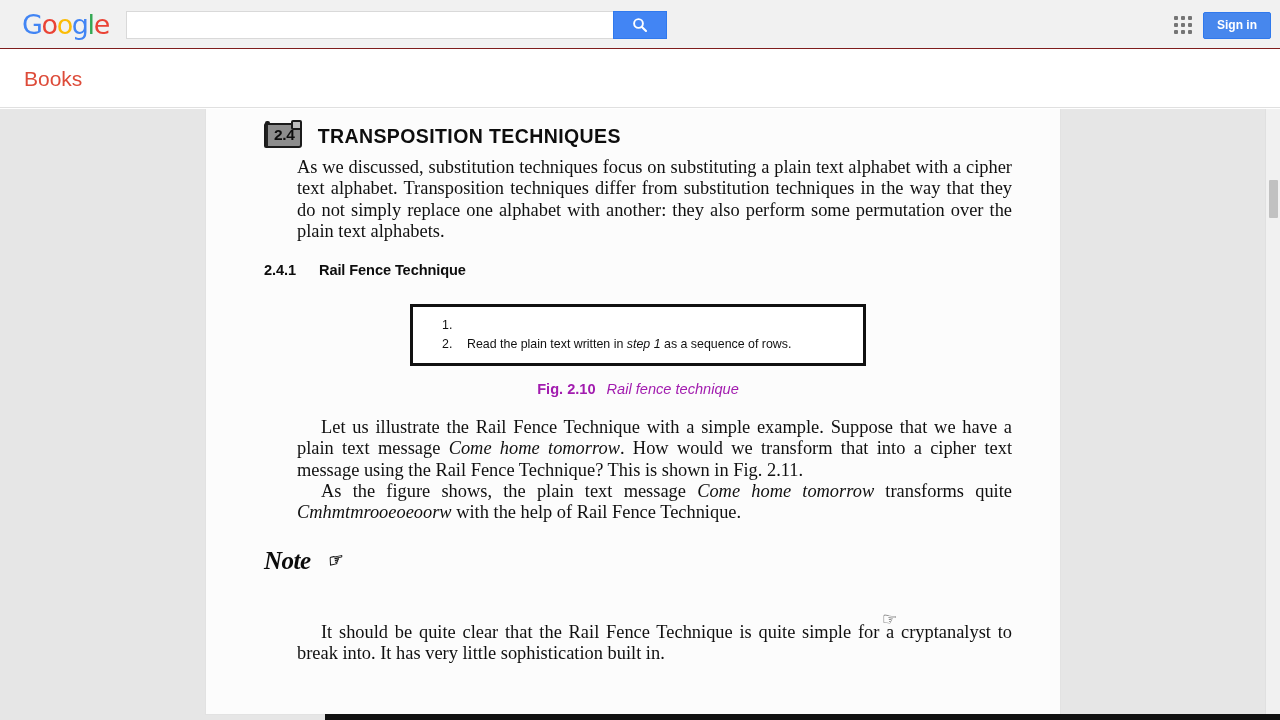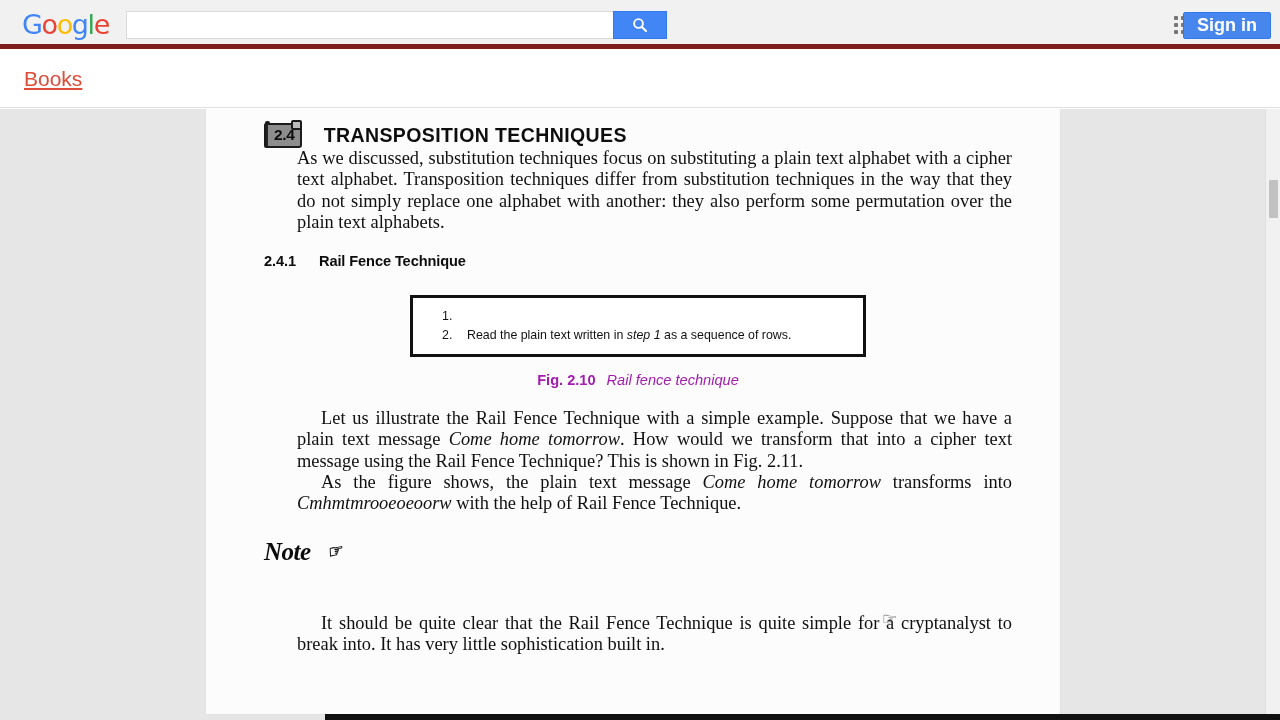--- a/index.html
+++ b/index.html
@@ -8,21 +8,21 @@
     overflow: hidden;
     background: #fff;
     font-family: "Liberation Sans", sans-serif;
   }
 
   
   .gbar {
     position: absolute; top: 0; left: 0;
     width: 1280px; height: 49px;
     background: #f1f1f1;
-    border-bottom: 5px solid #7f1d1d;
+    border-bottom: 1px solid #7f1d1d;
     padding-left: 44px;
   }
   .glogo {
     position: absolute; left: 22px; top: 11px;
     font-family: "DejaVu Sans", sans-serif;
     font-size: 27px; letter-spacing: -1.4px;
     line-height: 27px; font-weight: 400;
     user-select: none;
   }
   .glogo span { display: inline; }
@@ -61,39 +61,38 @@
     cursor: pointer;
   }
   .apps-icon i { background: #757575; border-radius: 1px; display: block; }
   .signin {
     position: absolute; right: 9px; top: 12px;
     height: 27px; padding: 0 13px;
     background: #4787ed;
     border: 1px solid #3079ed;
     border-radius: 2px;
     color: #fff;
-    font-size: 18px; font-weight: bold;
+    font-size: 12px; font-weight: bold;
     line-height: 25px;
     cursor: pointer;
     font-family: "Liberation Sans", sans-serif;
   }
 
   
   .tbar {
     position: absolute; top: 50px; left: 0;
     width: 1280px; height: 58px;
     background: #fff;
     border-bottom: 1px solid #e0e0e0;
   }
   .books-logo {
     position: absolute; left: 24px; top: 17px;
     color: #dd4b39;
     font-size: 21px;
     font-family: "Liberation Sans", sans-serif;
-    text-decoration: underline;
   }
   .btn {
     background: #f5f5f5;
     border: 1px solid #dcdcdc;
     height: 27px;
     color: #444;
     font-size: 11px;
     font-family: "Liberation Sans", sans-serif;
     display: flex; align-items: center; justify-content: center;
     cursor: pointer;
@@ -161,22 +160,22 @@
     cursor: pointer;
   }
 
   
   .content {
     position: absolute;
     left: 58px; top: 14px;
     width: 748px;
   }
   .sec-head {
-    display: flex; align-items: center;
-    gap: 22px; 
+    display: flex; align-items: flex-end;
+    gap: 16px; margin-bottom: 9px;
   }
   .scroll-badge {
     position: relative;
     background: #8d8d8d;
     color: #0e0e0e;
     font-family: "Liberation Sans", sans-serif;
     font-weight: bold;
     font-size: 15.5px;
     padding: 1px 5px 2px 8px;
     border: 2px solid #1b1b1b;
@@ -470,21 +469,21 @@
         <span class="lbl">Fig. 2.10</span><span class="ttl">Rail fence technique</span>
       </div>
 
       <div style="height:20px"></div>
 
       <p class="body-p indent">
         <span>Let us illustrate the Rail Fence Technique with a simple example. Suppose that we have a plain text message </span><i>Come home tomorrow</i><span>. How would we transform that into a cipher text message using the Rail Fence Technique? This is shown in Fig. 2.11.</span>
       </p>
 
       <p class="body-p indent">
-        <span>As the figure shows, the plain text message </span><i>Come home tomorrow</i><span> transforms into </span><i>Cmhmtmrooeoeoorw</i><span> with the help of Rail Fence Technique.</span>
+        <span>As the figure shows, the plain text message </span><i>Come home tomorrow</i><span> transforms quite </span><i>Cmhmtmrooeoeoorw</i><span> with the help of Rail Fence Technique.</span>
       </p>
 
       <div class="notebox">
         <div class="note-label">
           <span>Note</span>
           <span class="note-hand">☞</span>
         </div>
       </div>
 
       <div style="height:17px"></div>

